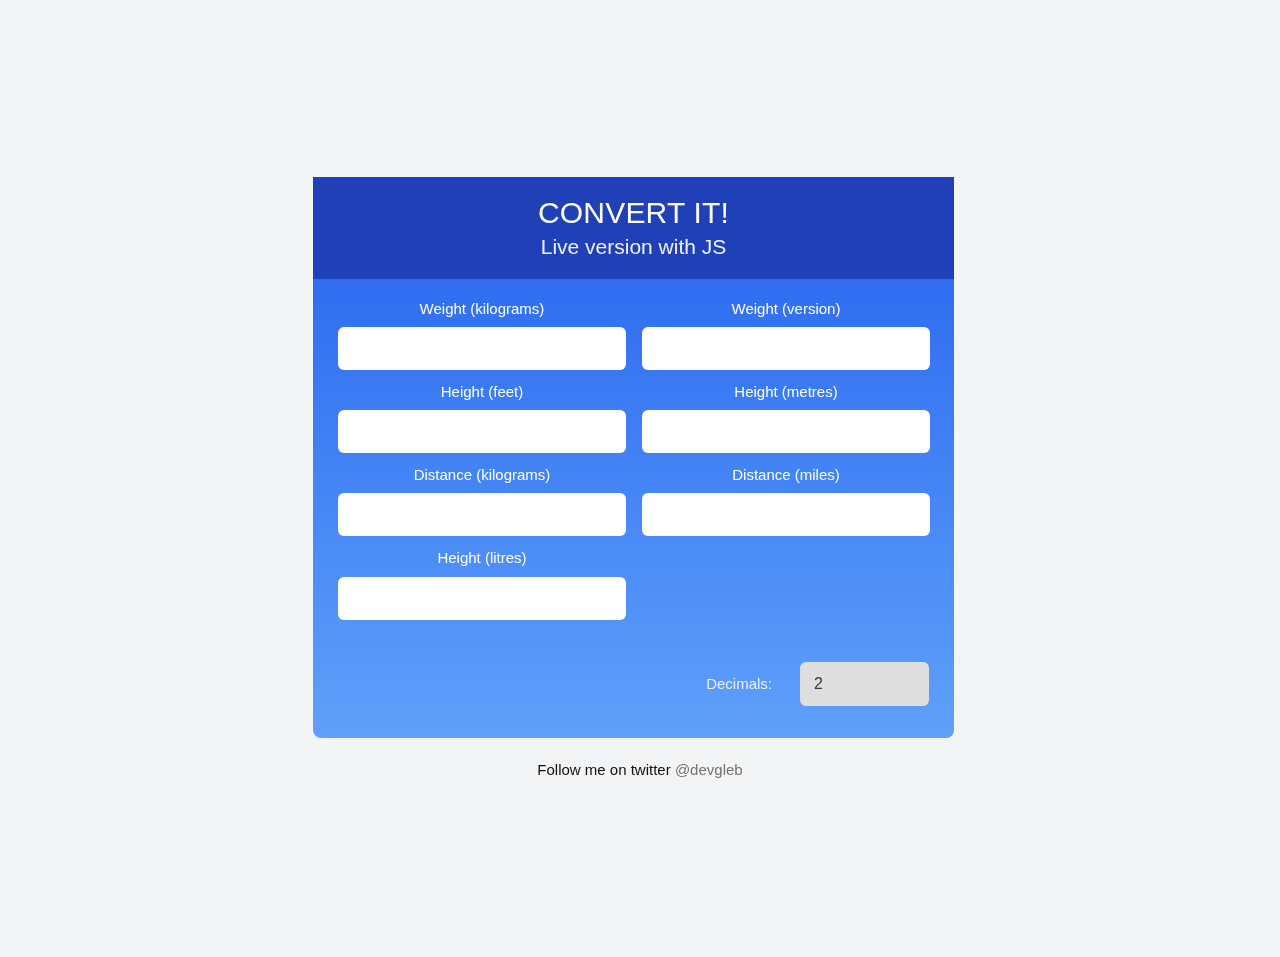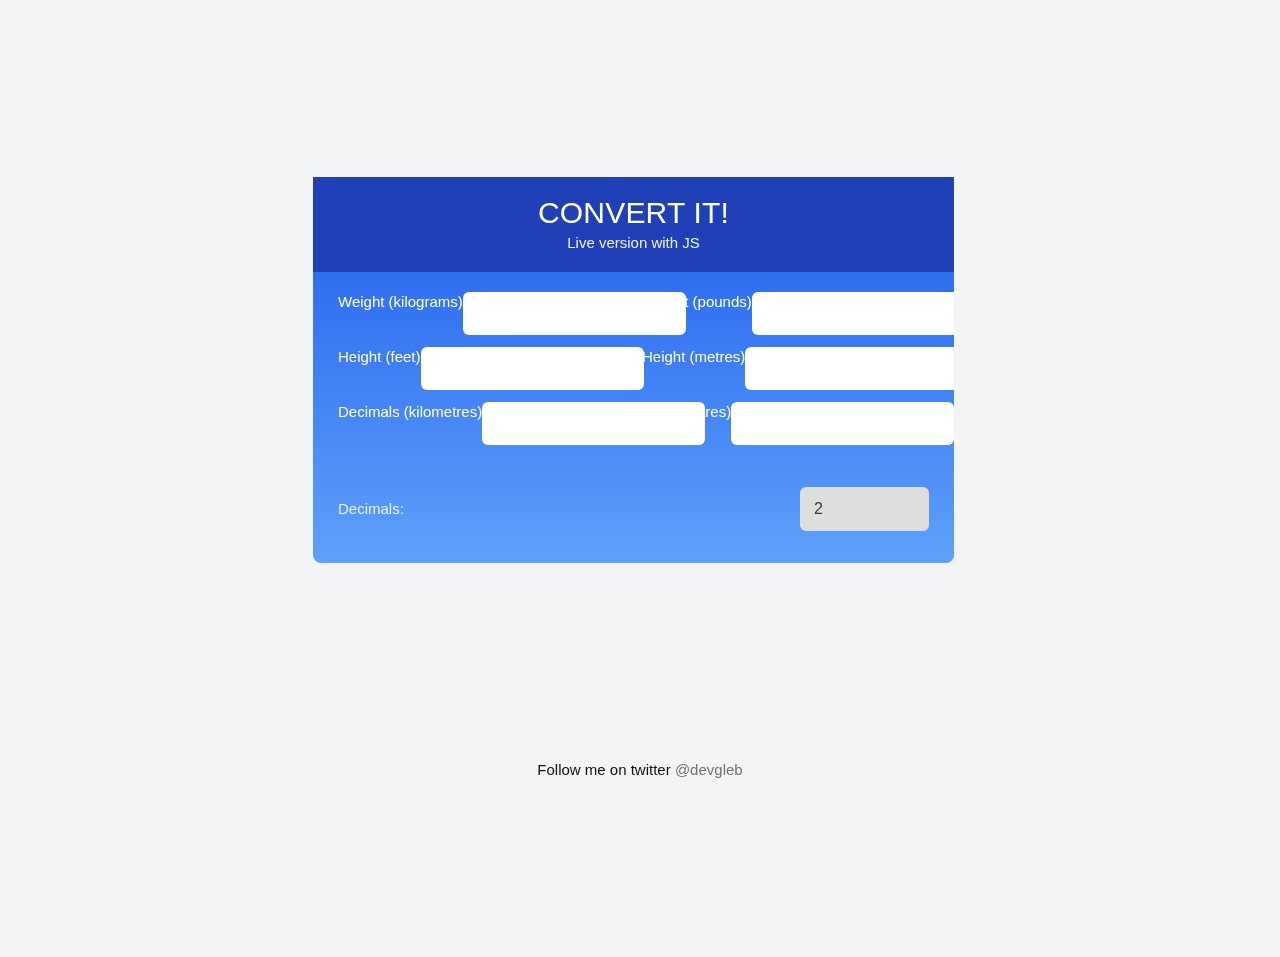--- a/index.html
+++ b/index.html
@@ -39,42 +39,42 @@
     color: #ffffff;
     font-size: 30px;
     font-weight: 400;
     line-height: 1.15;
     letter-spacing: 0.2px;
     margin: 0 0 3px 0;
   }
 
   .card-subtitle {
     color: #eef2ff;
-    font-size: 15px;
+    font-size: 21px;
     font-weight: 400;
     line-height: 1.2;
     margin: 0;
   }
 
   .card-body {
     background: linear-gradient(to bottom, #2f6ef0 0%, #4485f6 45%, #60a0fa 100%);
     padding: 20px 25px 32px 25px;
   }
 
   .field-grid {
     display: grid;
     grid-template-columns: 288px 288px;
     column-gap: 16px;
     row-gap: 0;
   }
 
   .field {
     display: flex;
-    flex-direction: row;
-    align-items: flex-start;
+    flex-direction: column;
+    align-items: center;
     margin-bottom: 12px;
   }
 
   .field-label {
     color: #ffffff;
     font-size: 15px;
     font-weight: 400;
     line-height: 1.35;
     text-align: center;
     margin-bottom: 8px;
@@ -90,21 +90,21 @@
     outline: none;
     font-family: "Liberation Sans", "DejaVu Sans", sans-serif;
     font-size: 15px;
     color: #222222;
     padding: 0 12px;
   }
 
   .decimals-row {
     display: flex;
     align-items: center;
-    justify-content: space-between;
+    justify-content: flex-end;
     margin-top: 30px;
   }
 
   .decimals-label {
     color: #e8f0ff;
     font-size: 15px;
     font-weight: 400;
     margin-right: 28px;
   }
 
@@ -154,39 +154,43 @@
     <div class="card-body">
 
       <div class="field-grid">
 
         <div class="field">
           <label class="field-label">Weight (kilograms)</label>
           <input class="field-input" type="text" value="" style="">
         </div>
 
         <div class="field">
-          <label class="field-label">Weight (pounds)</label>
+          <label class="field-label">Weight (version)</label>
           <input class="field-input" type="text" value="" style="">
         </div>
 
         <div class="field">
           <label class="field-label">Height (feet)</label>
           <input class="field-input" type="text" value="" style="">
         </div>
 
         <div class="field">
           <label class="field-label">Height (metres)</label>
           <input class="field-input" type="text" value="" style="">
         </div>
 
         <div class="field">
-          <label class="field-label">Decimals (kilometres)</label>
-          <input class="field-input" type="text" value="" style="">
-        </div>
-
+          <label class="field-label">Distance (kilograms)</label>
+          <input class="field-input" type="text" value="" style="">
+        </div>
+
+        <div class="field">
+          <label class="field-label">Distance (miles)</label>
+          <input class="field-input" type="text" value="" style="">
+        </div>
 
         <div class="field">
           <label class="field-label">Height (litres)</label>
           <input class="field-input" type="text" value="" style="">
         </div>
 
 
       </div>
 
       <div class="decimals-row">

